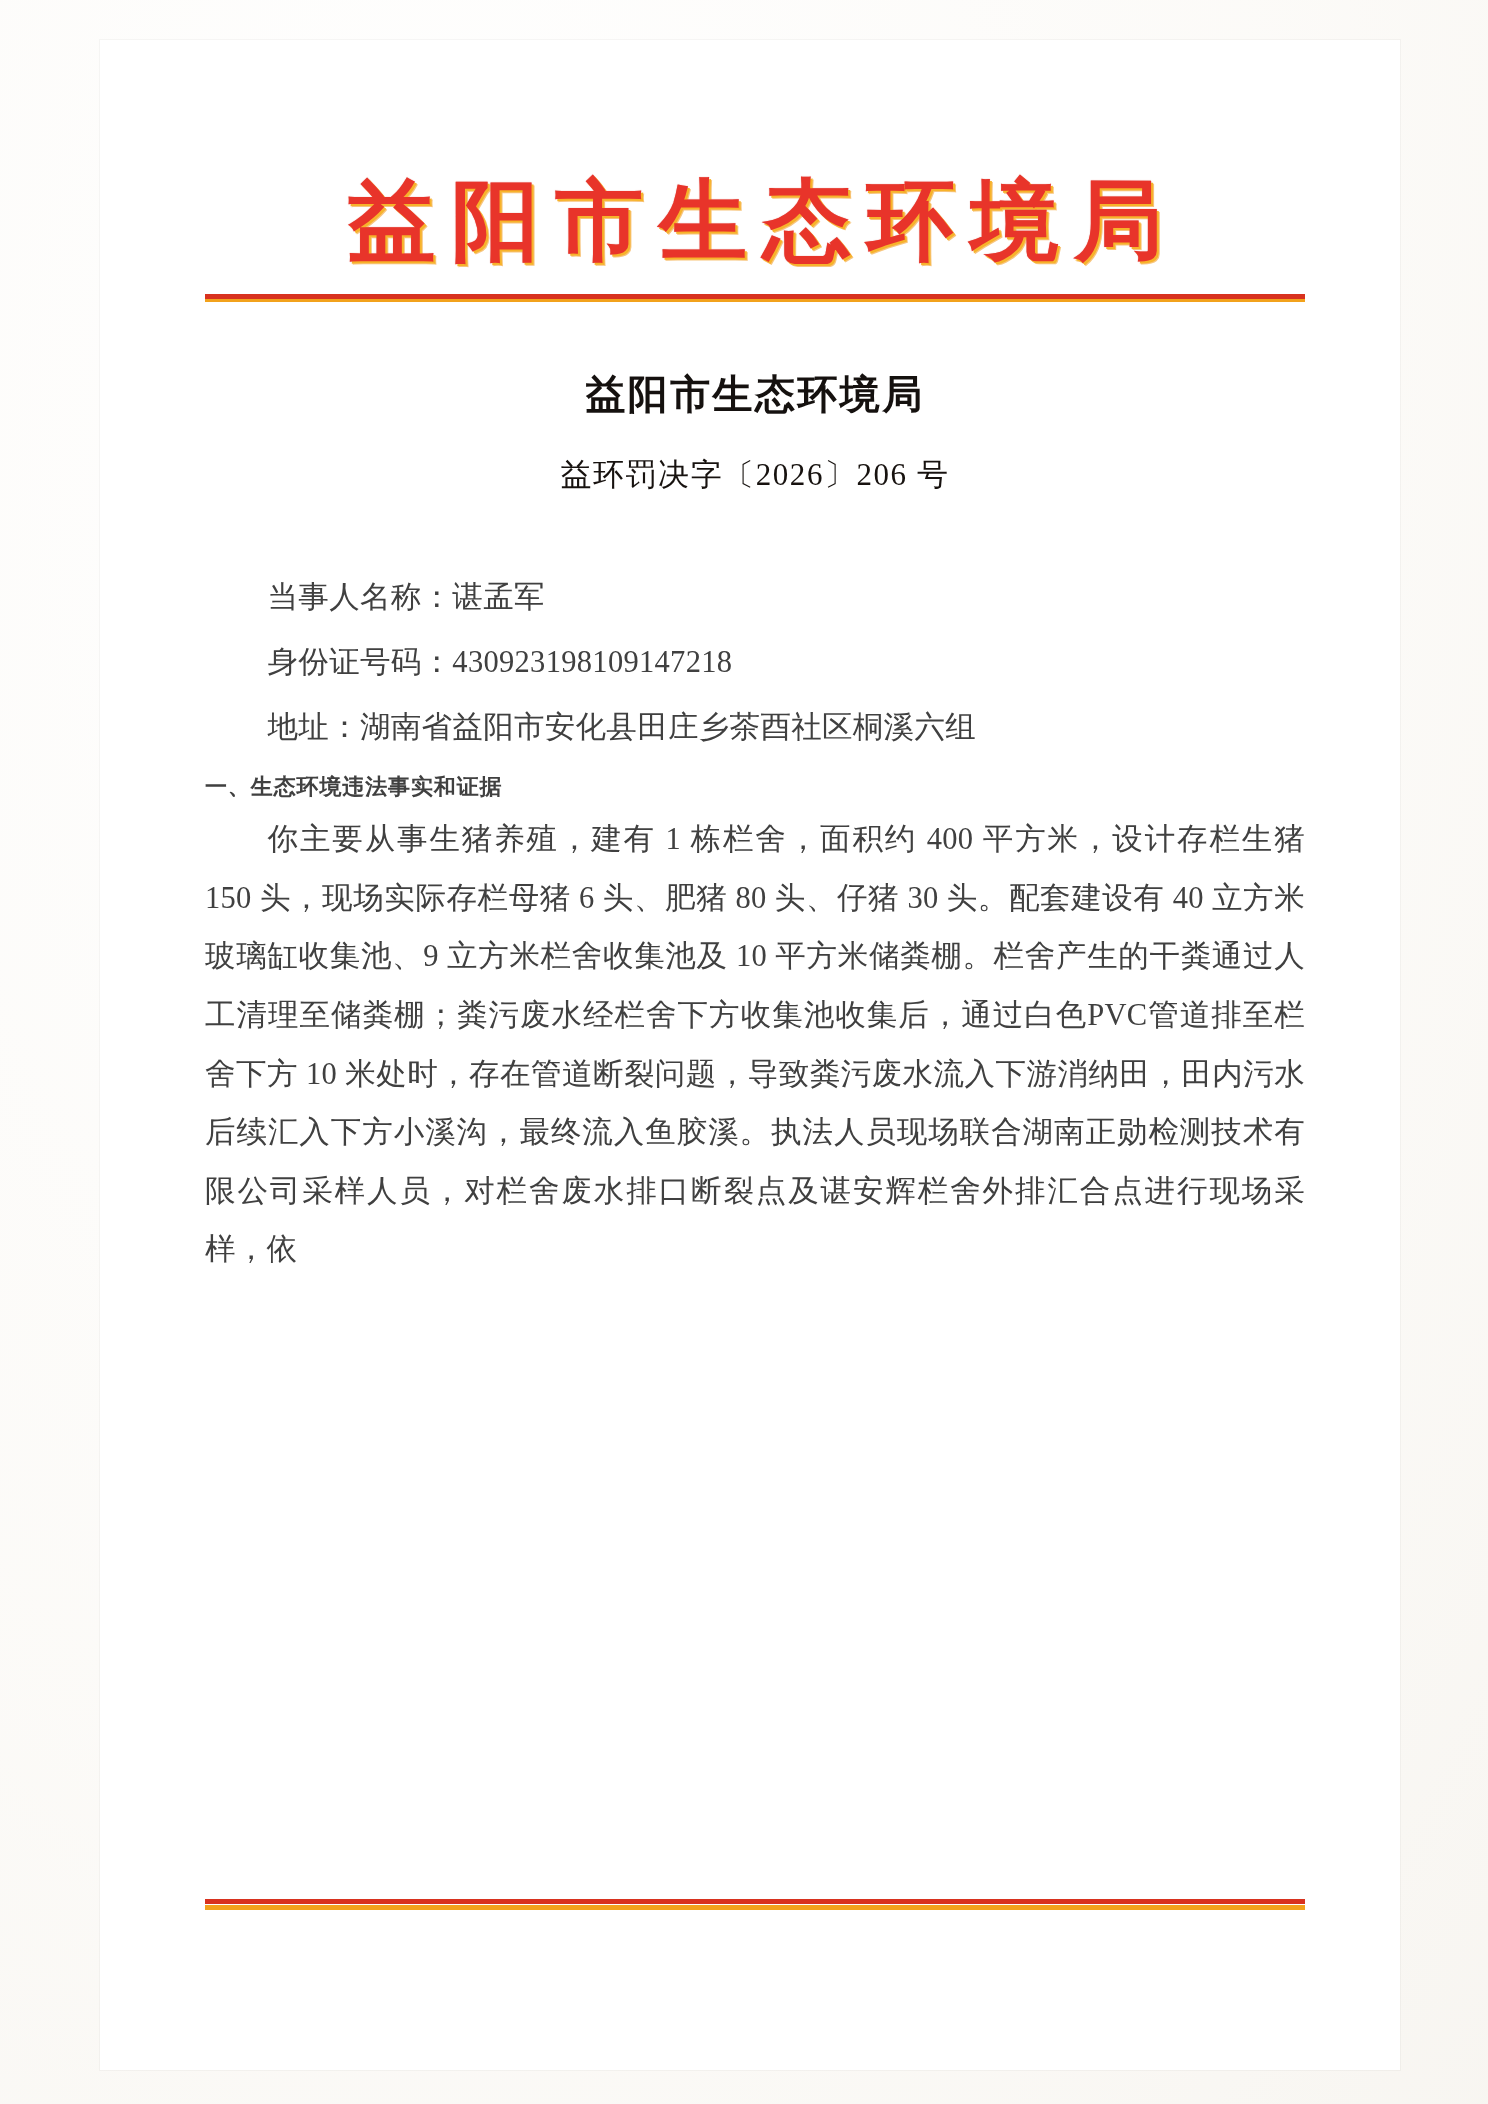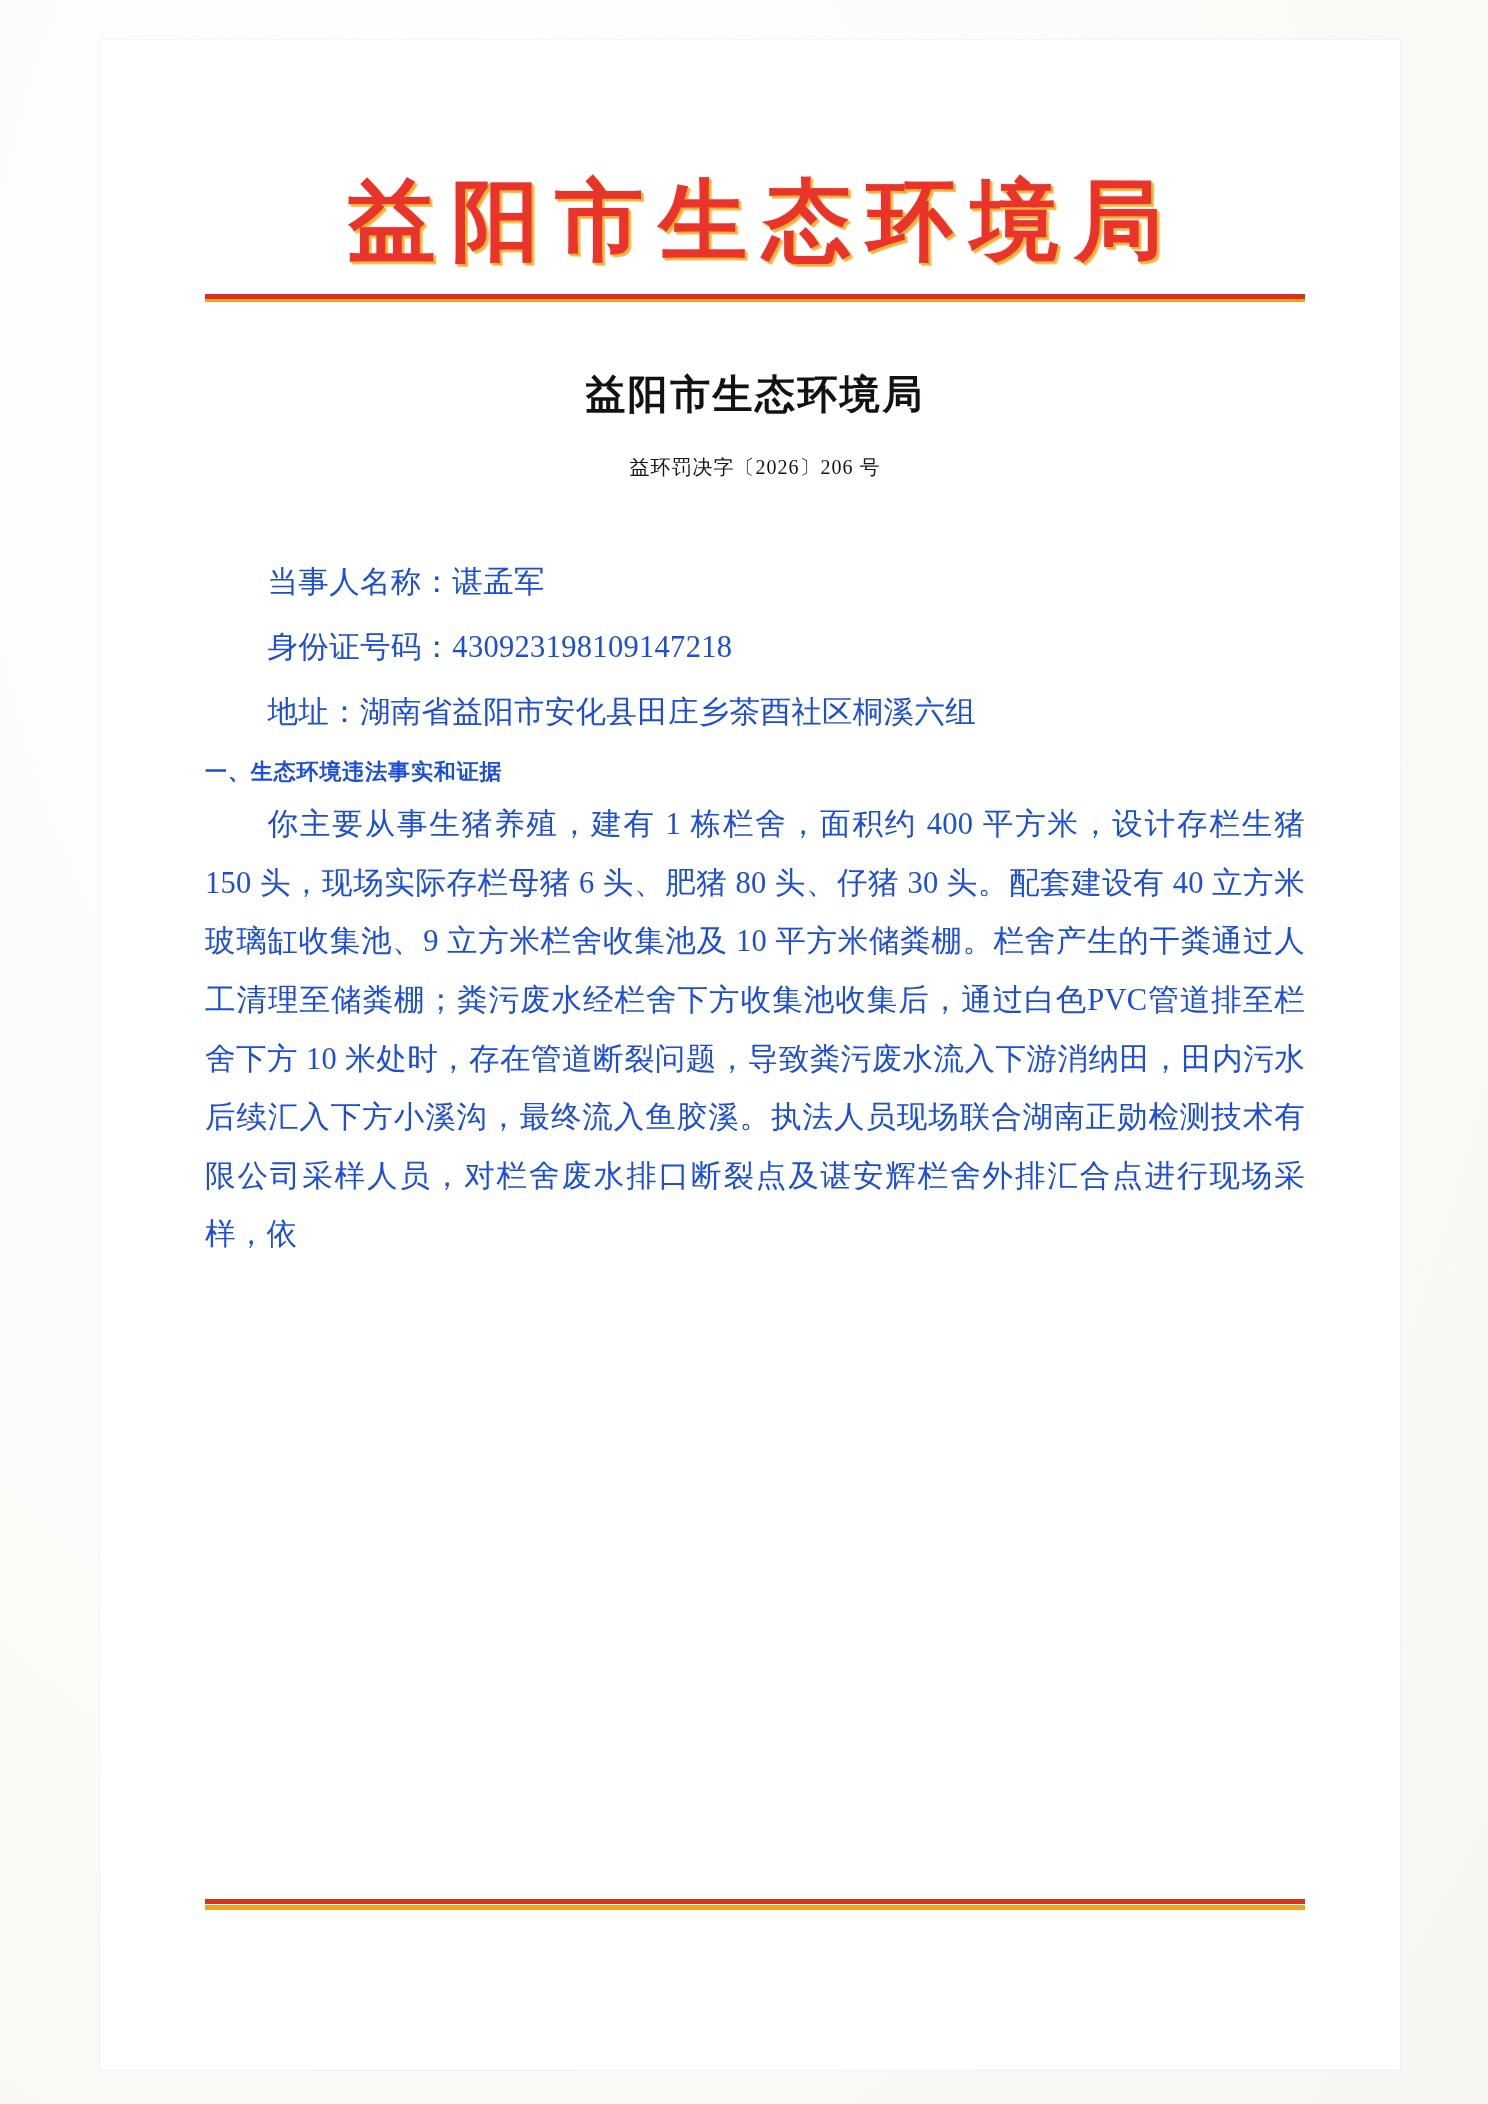--- a/index.html
+++ b/index.html
@@ -78,32 +78,32 @@
     font-family: "Liberation Serif", "DejaVu Serif", serif;
     font-weight: 700;
     font-size: 40px;
     line-height: 1.48;
     color: #15110f;
     letter-spacing: 0.06em;
   }
   .doc-number {
     margin-top: 30px;
     text-align: center;
-    font-size: 20px;
+    font-size: 31px;
     letter-spacing: 0.05em;
     color: #17120f;
     font-family: "Liberation Serif", "DejaVu Serif", serif;
   }
 
   
   .body-block {
     margin-top: 72px;
     font-size: 30.5px;
     line-height: 1.92;
-    color: #1d4ed8;
+    color: #404040;
     letter-spacing: 0.01em;
     text-align: justify;
   }
   .field-line {
     margin: 0 0 6px 0;
     padding-left: 2.05em;
     white-space: nowrap;
   }
   .section-heading {
     margin: 10px 0 2px 0;

